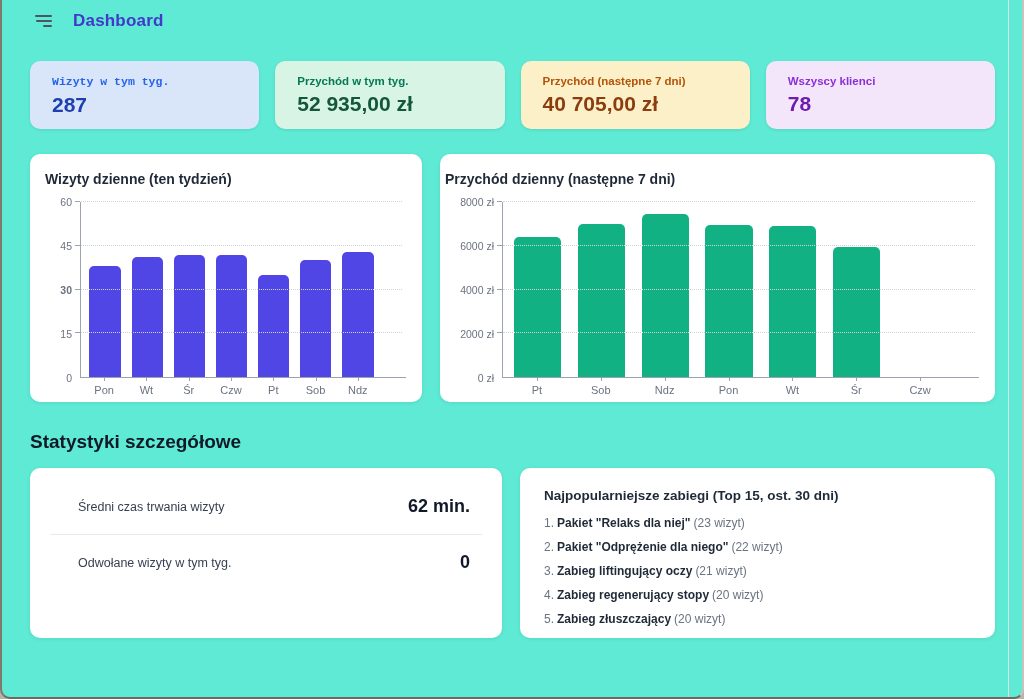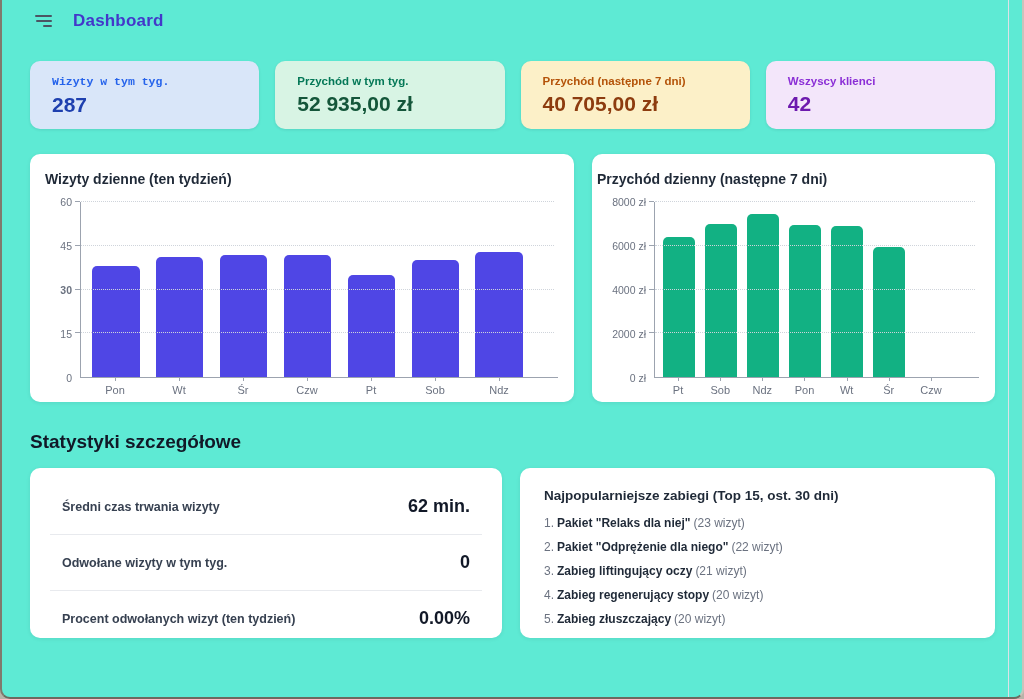--- a/index.html
+++ b/index.html
@@ -26,21 +26,21 @@
   .stat-value { font-size:21px; font-weight:700; margin-top:5px; }
   .c-blue   { background:#d9e6f9; } .c-blue .stat-label{color:#2563eb;font-family:Liberation Mono, monospace;} .c-blue .stat-value{color:#1e40af;}
   .c-green  { background:#d8f4e4; } .c-green .stat-label{color:#047857;} .c-green .stat-value{color:#14563a;}
   .c-amber  { background:#fcf0c8; } .c-amber .stat-label{color:#b45309;} .c-amber .stat-value{color:#8d3c0f;}
   .c-purple { background:#f3e6fa; } .c-purple .stat-label{color:#8b2fd6;} .c-purple .stat-value{color:#6d1aae;}
 
   
   .charts-row { display:flex; gap:18px; margin:25px 27px 0 28px; }
   .card { background:#fff; border-radius:10px; box-shadow:0 1px 4px rgba(15,23,42,.08); }
   .chart-card { height:248px; padding:17px 16px 0 14px; }
-  .chart-card.left { width:544px; }
+  .chart-card.left { width:392px; }
   .chart-card.right { flex:1; padding-left:4px; }
   .chart-title { font-size:14px; font-weight:700; color:#1f2937; margin:0 0 15px 1px; }
   .bar-chart { display:flex; }
   .ycol { position:relative; height:176px; }
   .gutter-narrow .ycol { width:36px; }
   .gutter-wide .ycol { width:58px; }
   .ytick { position:absolute; right:8px; transform:translateY(50%); font-size:10.5px; color:#6b7280; white-space:nowrap; }
   .plot-wrap { flex:1; }
   .plot { position:relative; height:176px; border-left:1px solid #9ca3af; border-bottom:1px solid #9ca3af; }
   .gridline { position:absolute; left:0; right:4px; height:0; border-top:1px dotted #cfd4db; }
@@ -51,21 +51,21 @@
   .xlabels { display:flex; margin-right:24px; padding:0 3px; }
   .xlabel { flex:1; text-align:center; position:relative; padding-top:6px; font-size:11px; color:#6b7280; }
   .xlabel::before { content:""; position:absolute; top:0; left:50%; width:1px; height:3px; background:#9ca3af; }
 
   
   .section-title { margin:29px 0 0 28px; font-size:19px; font-weight:700; color:#111827; }
   .details-row { display:flex; gap:18px; margin:15px 27px 0 28px; }
   .stats-card { width:472px; height:170px; padding:11px 20px; }
   .stat-row { display:flex; justify-content:space-between; align-items:center; padding:17px 12px; border-bottom:1px solid #e8eaee; }
   .stat-row:last-child { border-bottom:none; }
-  .stat-row-label { font-size:12.5px; font-weight:700; color:#374151; }
+  .stat-row-label { font-size:12.5px; font-weight:400; color:#374151;margin-left:16px; }
   .stat-row-value { font-size:18px; font-weight:700; color:#111827; }
   .list-card { flex:1; height:170px; padding:20px 24px; }
   .list-title { font-size:13.5px; font-weight:700; color:#1f2937; margin-bottom:13px; }
   .treatment-item { font-size:12px; color:#6b7280; margin-bottom:10px; }
   .treatment-rank { color:#6b7280; margin-right:3px; }
   .treatment-name { color:#1f2937; font-weight:700; }
   .treatment-count { color:#6b7280; margin-left:3px; }
 </style>
 </head>
 <body>
@@ -90,21 +90,21 @@
     <article class="stat-card c-green">
       <div class="stat-label">Przychód w tym tyg.</div>
       <div class="stat-value">52 935,00 zł</div>
     </article>
     <article class="stat-card c-amber">
       <div class="stat-label">Przychód (następne 7 dni)</div>
       <div class="stat-value">40 705,00 zł</div>
     </article>
     <article class="stat-card c-purple">
       <div class="stat-label">Wszyscy klienci</div>
-      <div class="stat-value">42</div>
+      <div class="stat-value">78</div>
     </article>
   </div>
 
   <div class="charts-row">
     <section class="card chart-card left">
       <h2 class="chart-title">Wizyty dzienne (ten tydzień)</h2>
       <div class="bar-chart gutter-narrow">
         <div class="ycol">
             <span class="ytick" style="bottom: 100%;">60</span>
             <span class="ytick" style="bottom: 75%;">45</span>
@@ -212,24 +212,20 @@
   <div class="details-row">
     <section class="card stats-card">
       <div class="stat-row">
         <span class="stat-row-label">Średni czas trwania wizyty</span>
         <span class="stat-row-value">62 min.</span>
       </div>
       <div class="stat-row">
         <span class="stat-row-label">Odwołane wizyty w tym tyg.</span>
         <span class="stat-row-value">0</span>
       </div>
-      <div class="stat-row">
-        <span class="stat-row-label">Procent odwołanych wizyt (ten tydzień)</span>
-        <span class="stat-row-value">0.00%</span>
-      </div>
     </section>
 
     <section class="card list-card">
       <h3 class="list-title">Najpopularniejsze zabiegi (Top 15, ost. 30 dni)</h3>
       <div class="treatment-item">
         <span class="treatment-rank">1.</span><span class="treatment-name">Pakiet "Relaks dla niej"</span><span class="treatment-count">(23 wizyt)</span>
       </div>
       <div class="treatment-item">
         <span class="treatment-rank">2.</span><span class="treatment-name">Pakiet "Odprężenie dla niego"</span><span class="treatment-count">(22 wizyt)</span>
       </div>

